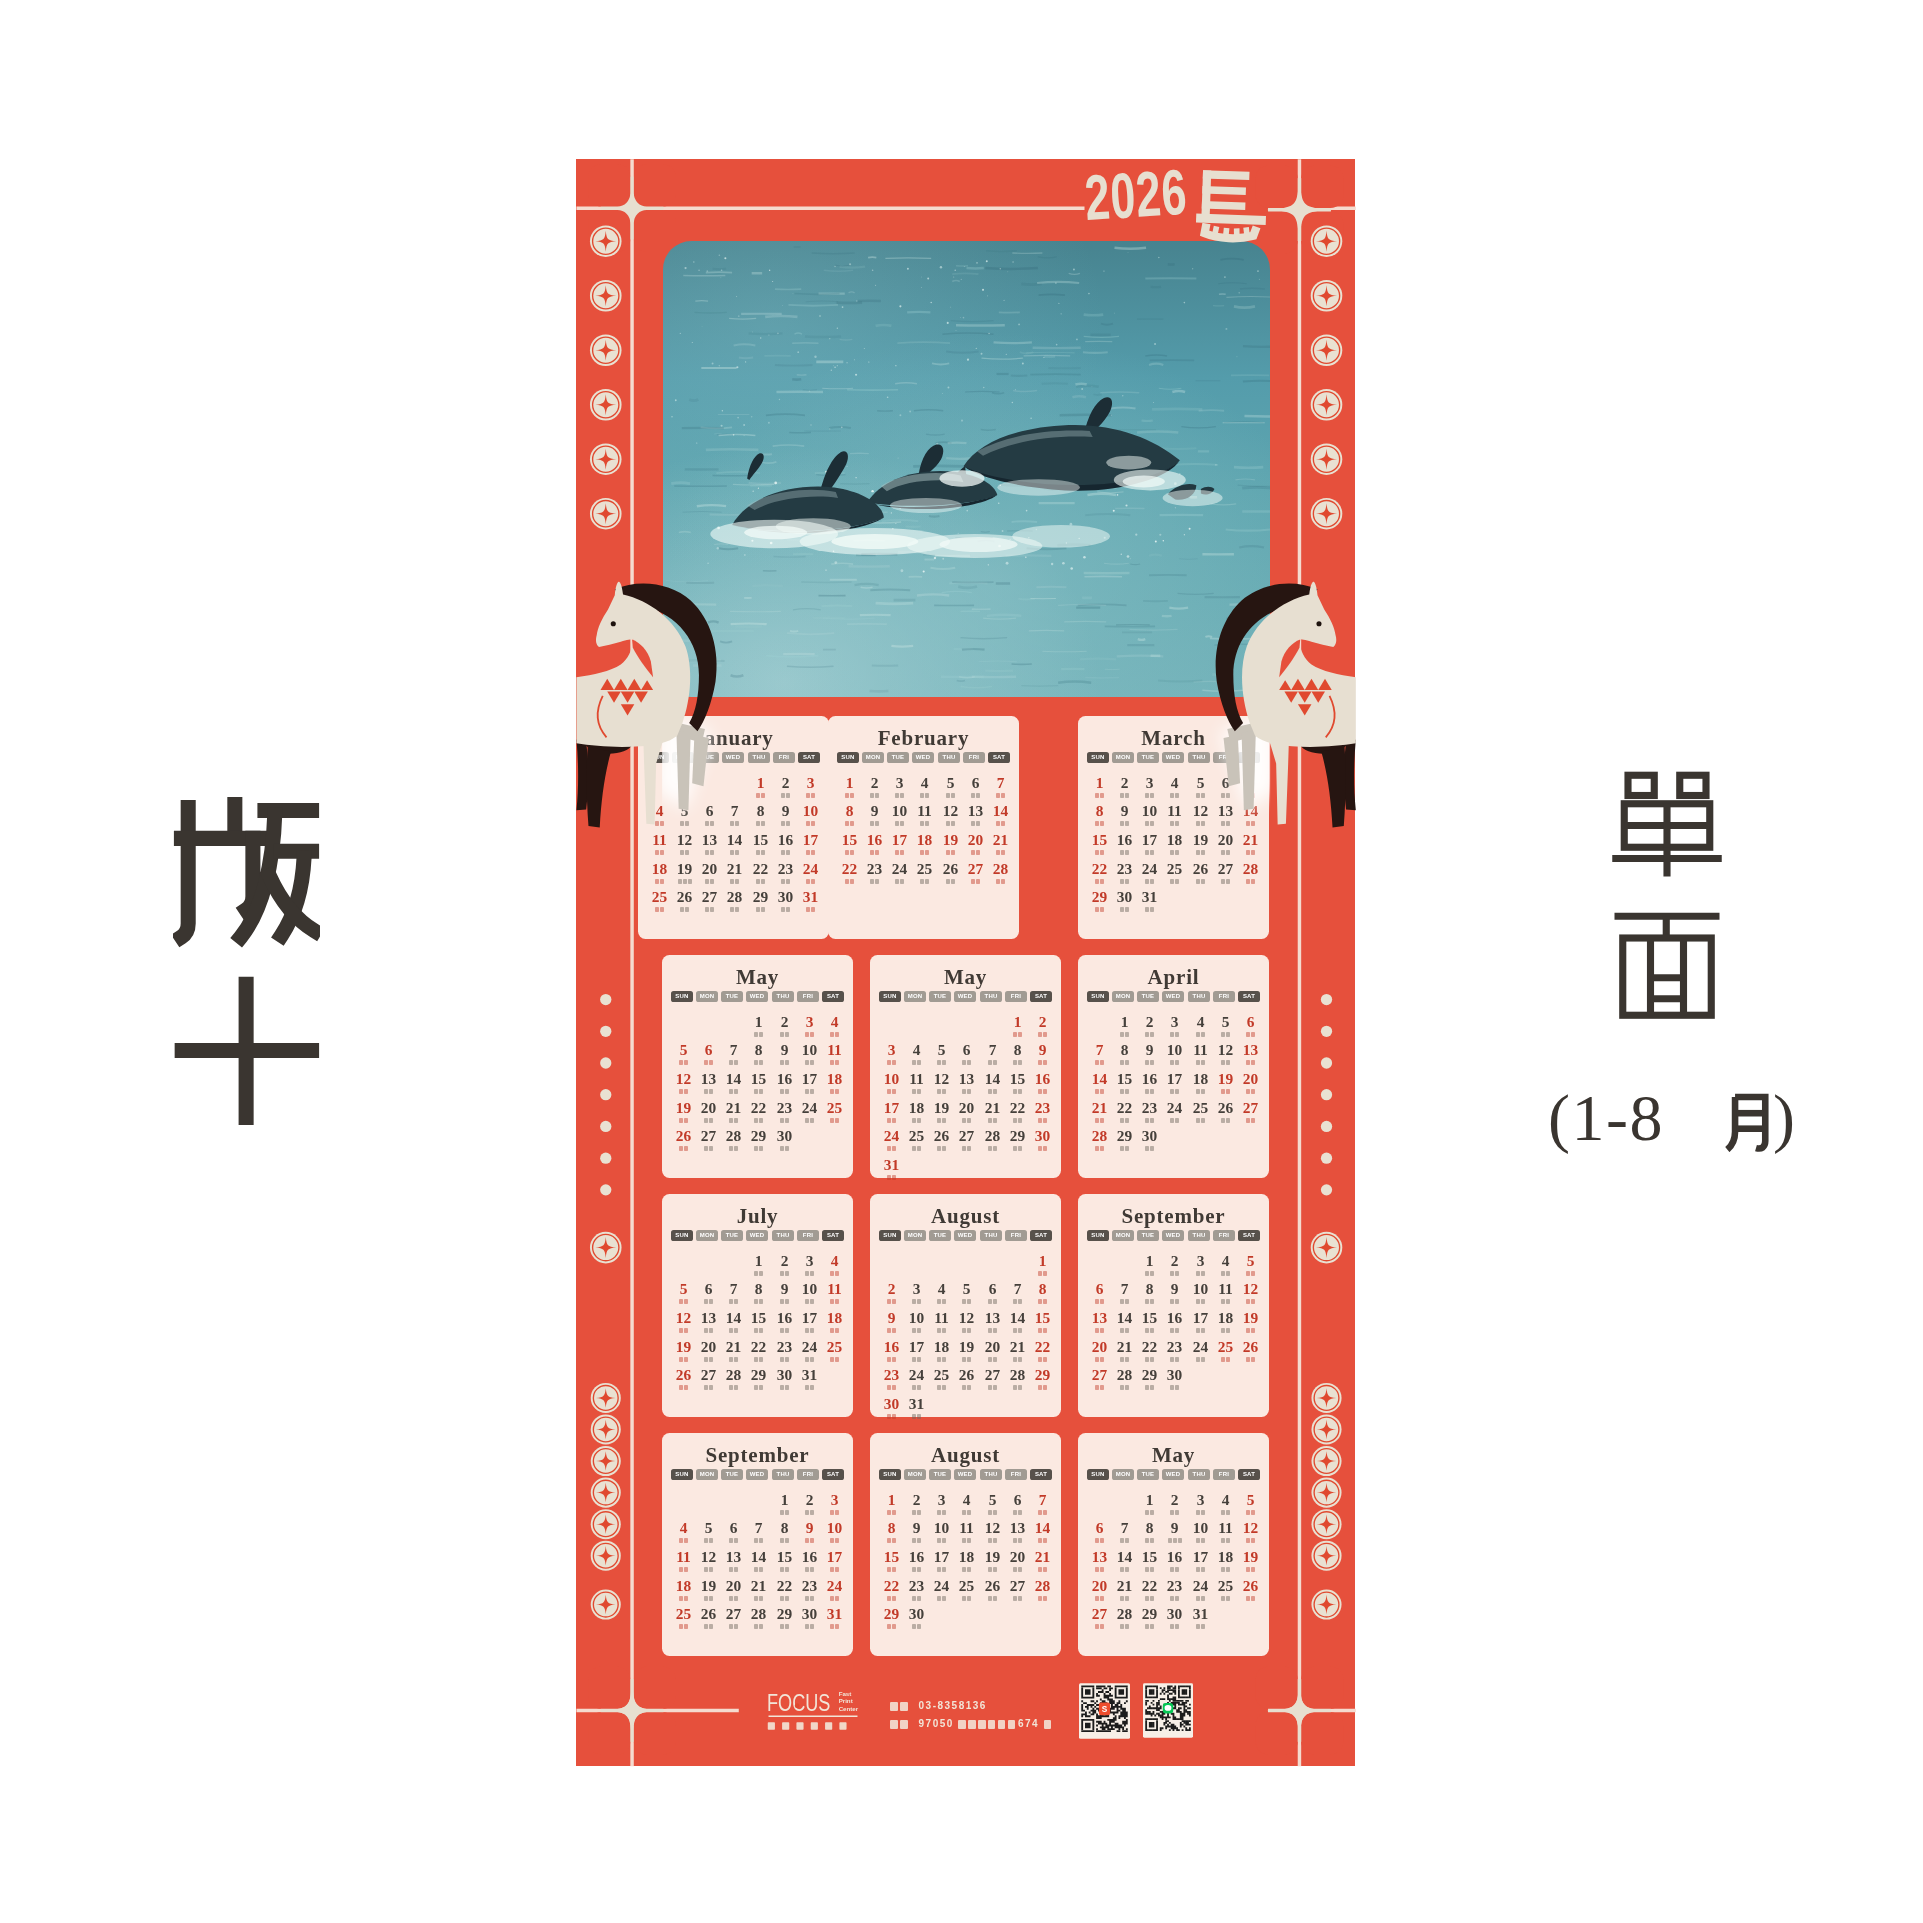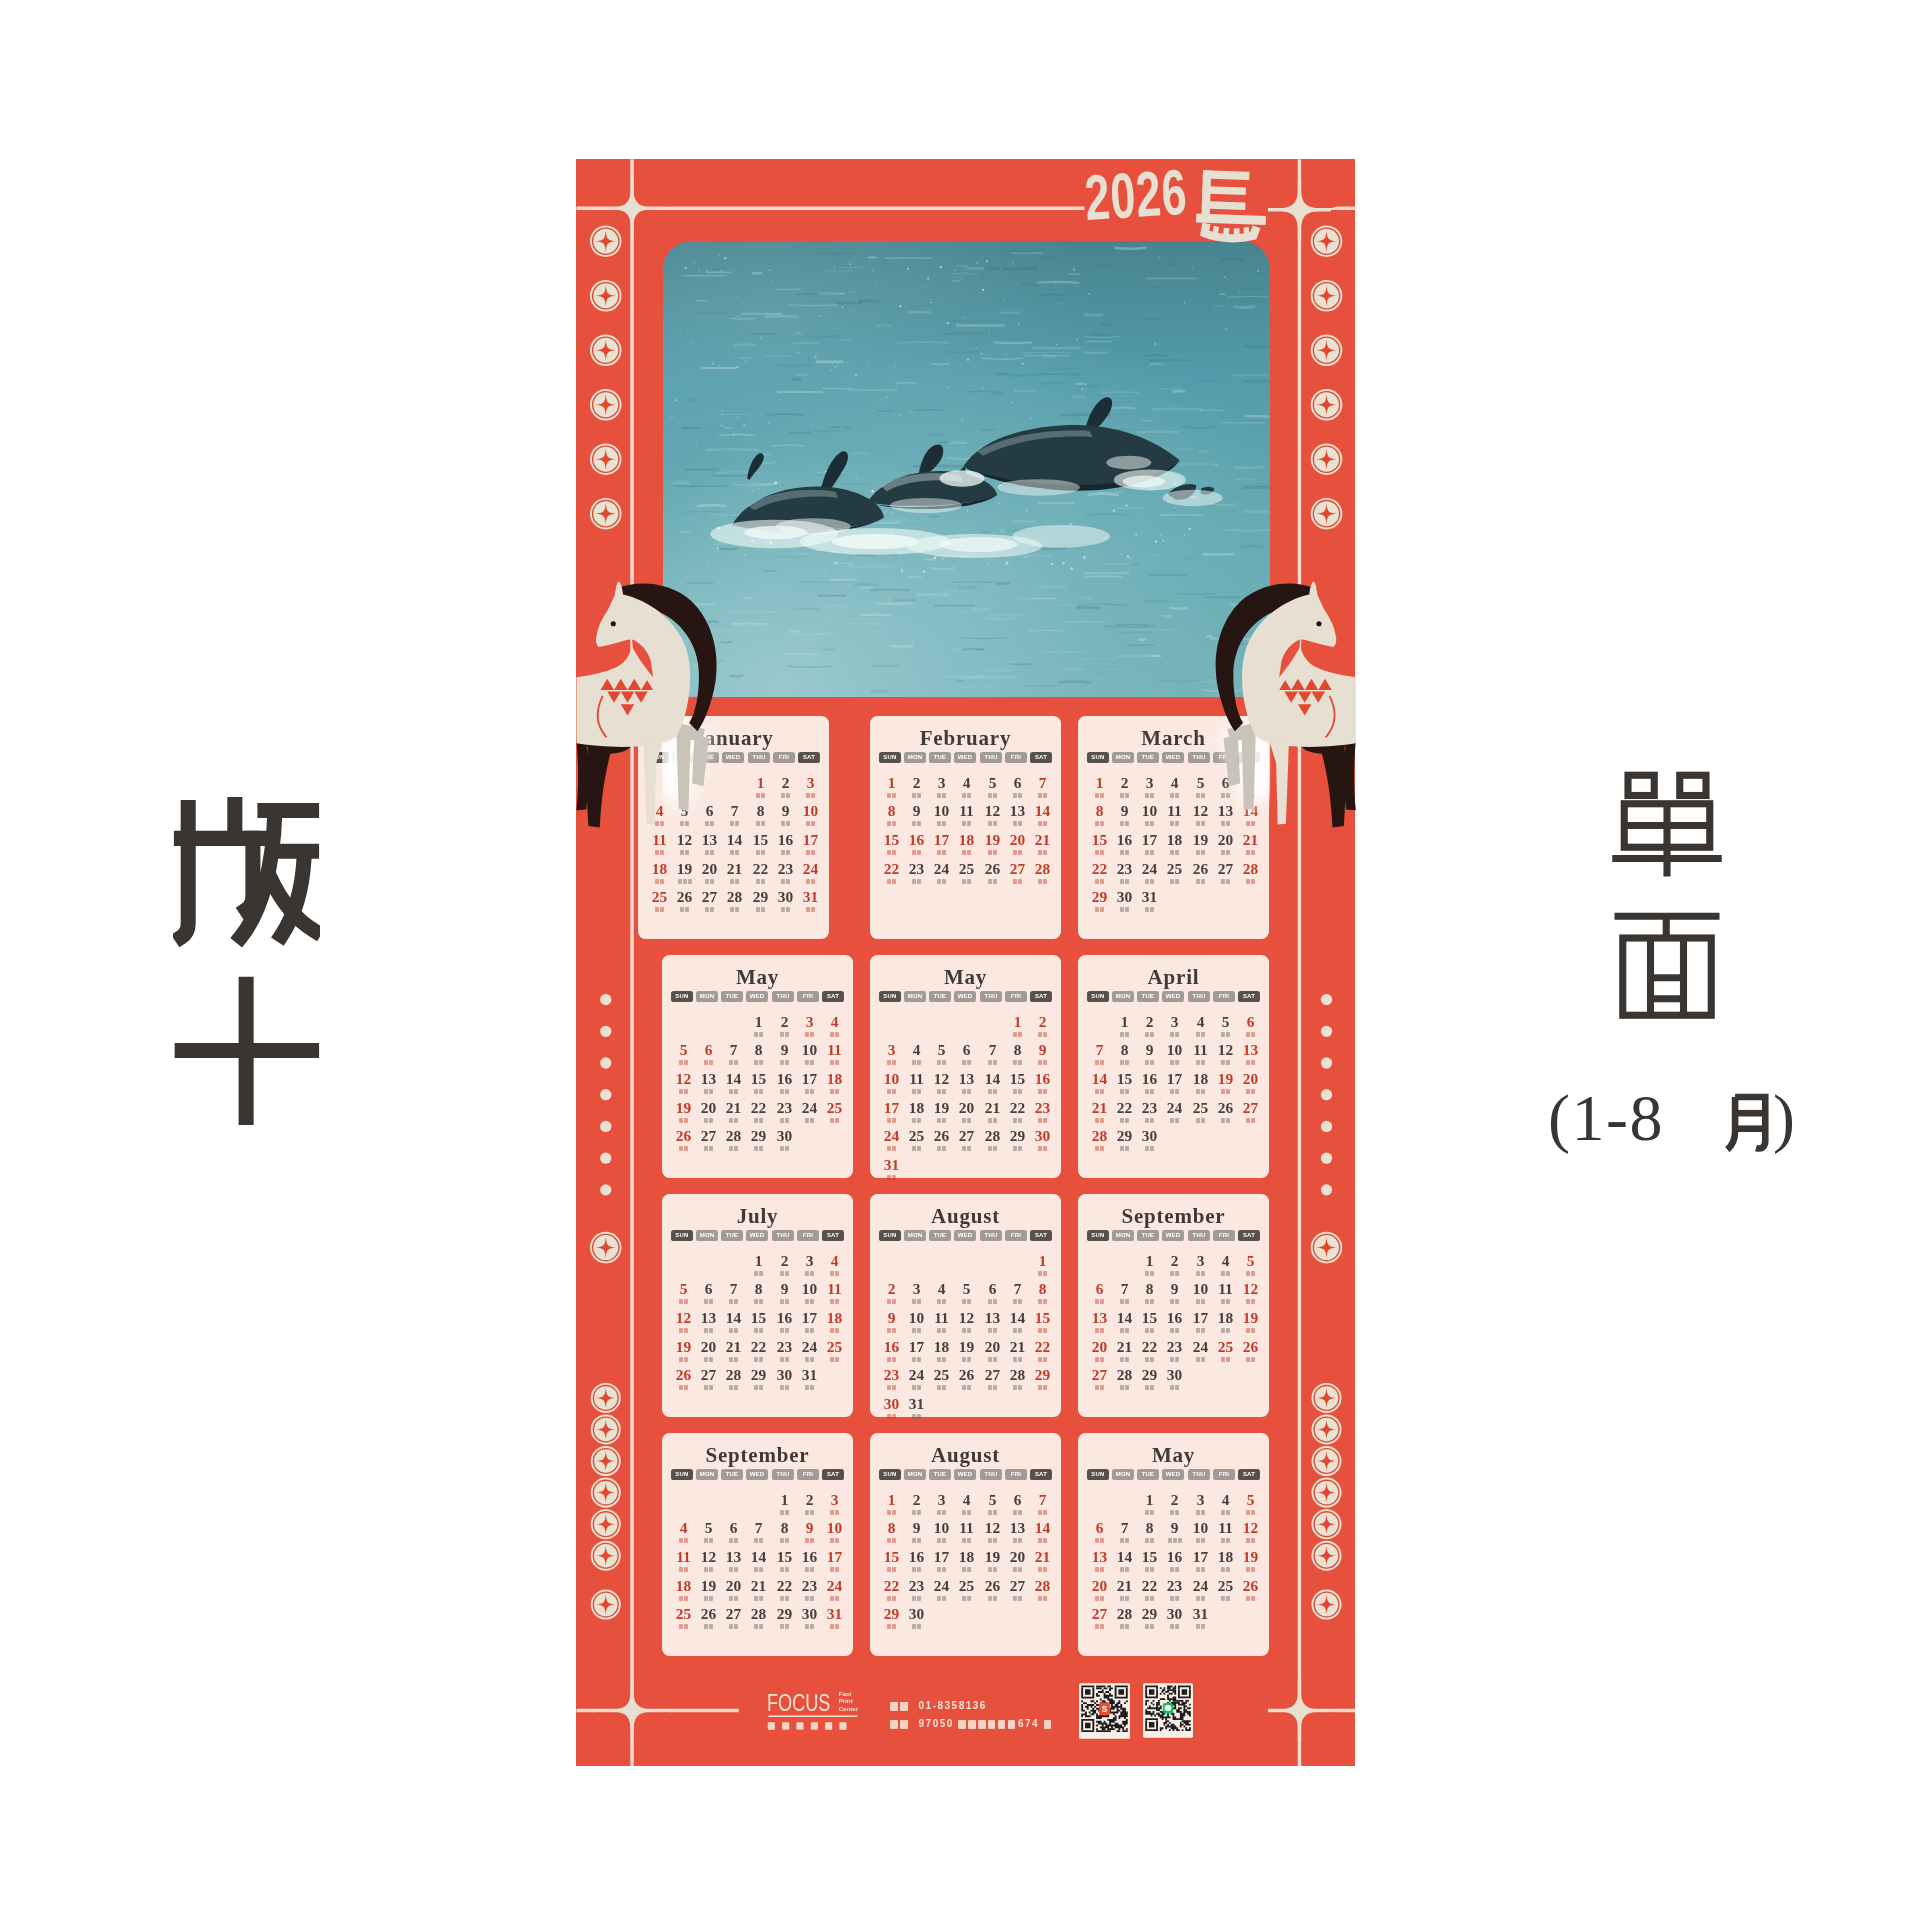--- a/index.html
+++ b/index.html
@@ -976,21 +976,21 @@
 <div class="d" style="left:135px;top:173px">
       <b>30</b>
       <i><u></u><u></u></i>
     </div>
 <div class="d rd" style="left:160px;top:173px">
       <b>31</b>
       <i><u></u><u></u></i>
     </div>
 </div>
 
-<div class="panel" style="left:870px;top:716px">
+<div class="panel" style="left:828px;top:716px">
 <div class="mtitle">February</div>
 <div class="chips">
 <span class="chip dk" style="left:9px">SUN</span>
 <span class="chip" style="left:34px">MON</span>
 <span class="chip" style="left:59px">TUE</span>
 <span class="chip" style="left:84px">WED</span>
 <span class="chip" style="left:110px">THU</span>
 <span class="chip" style="left:135px">FRI</span>
 <span class="chip dk" style="left:160px">SAT</span>
 </div>
@@ -2591,21 +2591,21 @@
       <text x="99" y="33">Center</text>
 </g>
 <rect x="5" y="48" width="9.5" height="10" rx="1" fill="#f2e5d8" opacity="0.9"></rect>
     <rect x="24" y="48" width="9.5" height="10" rx="1" fill="#f2e5d8" opacity="0.9"></rect>
     <rect x="43" y="48" width="9.5" height="10" rx="1" fill="#f2e5d8" opacity="0.9"></rect>
     <rect x="62" y="48" width="9.5" height="10" rx="1" fill="#f2e5d8" opacity="0.9"></rect>
     <rect x="81" y="48" width="9.5" height="10" rx="1" fill="#f2e5d8" opacity="0.9"></rect>
     <rect x="100" y="48" width="9.5" height="10" rx="1" fill="#f2e5d8" opacity="0.9"></rect>
 </svg>
 
-<div class="abs ftr" style="left:889px;top:1700px;"><u></u><u></u><s>01-8358136</s></div>
+<div class="abs ftr" style="left:889px;top:1700px;"><u></u><u></u><s>03-8358136</s></div>
 <div class="abs ftr" style="left:889px;top:1718px;"><u></u><u></u><s style="margin-right:0">97050</s><u></u><u></u><u></u><u></u><u></u><u></u><s style="margin-left:1.5px;margin-right:0">674</s><u></u></div>
 
 <svg class="abs" style="left:1079px;top:1683px" width="51" height="56" viewBox="0 0 68 74">
     <rect x="0" y="0" width="68" height="74" rx="2" fill="#f7efe7"></rect>
     <path d="M3.0 3.0h2.48v2.48h-2.48zM5.5 3.0h2.48v2.48h-2.48zM8.0 3.0h2.48v2.48h-2.48zM10.4 3.0h2.48v2.48h-2.48zM12.9 3.0h2.48v2.48h-2.48zM15.4 3.0h2.48v2.48h-2.48zM17.9 3.0h2.48v2.48h-2.48zM22.8 3.0h2.48v2.48h-2.48zM25.3 3.0h2.48v2.48h-2.48zM27.8 3.0h2.48v2.48h-2.48zM30.3 3.0h2.48v2.48h-2.48zM32.8 3.0h2.48v2.48h-2.48zM37.7 3.0h2.48v2.48h-2.48zM40.2 3.0h2.48v2.48h-2.48zM47.6 3.0h2.48v2.48h-2.48zM50.1 3.0h2.48v2.48h-2.48zM52.6 3.0h2.48v2.48h-2.48zM55.1 3.0h2.48v2.48h-2.48zM57.6 3.0h2.48v2.48h-2.48zM60.0 3.0h2.48v2.48h-2.48zM62.5 3.0h2.48v2.48h-2.48zM3.0 5.5h2.48v2.48h-2.48zM17.9 5.5h2.48v2.48h-2.48zM22.8 5.5h2.48v2.48h-2.48zM25.3 5.5h2.48v2.48h-2.48zM27.8 5.5h2.48v2.48h-2.48zM32.8 5.5h2.48v2.48h-2.48zM35.2 5.5h2.48v2.48h-2.48zM40.2 5.5h2.48v2.48h-2.48zM42.7 5.5h2.48v2.48h-2.48zM47.6 5.5h2.48v2.48h-2.48zM62.5 5.5h2.48v2.48h-2.48zM3.0 8.0h2.48v2.48h-2.48zM8.0 8.0h2.48v2.48h-2.48zM10.4 8.0h2.48v2.48h-2.48zM12.9 8.0h2.48v2.48h-2.48zM17.9 8.0h2.48v2.48h-2.48zM30.3 8.0h2.48v2.48h-2.48zM40.2 8.0h2.48v2.48h-2.48zM47.6 8.0h2.48v2.48h-2.48zM52.6 8.0h2.48v2.48h-2.48zM55.1 8.0h2.48v2.48h-2.48zM57.6 8.0h2.48v2.48h-2.48zM62.5 8.0h2.48v2.48h-2.48zM3.0 10.4h2.48v2.48h-2.48zM8.0 10.4h2.48v2.48h-2.48zM10.4 10.4h2.48v2.48h-2.48zM12.9 10.4h2.48v2.48h-2.48zM17.9 10.4h2.48v2.48h-2.48zM25.3 10.4h2.48v2.48h-2.48zM27.8 10.4h2.48v2.48h-2.48zM30.3 10.4h2.48v2.48h-2.48zM35.2 10.4h2.48v2.48h-2.48zM37.7 10.4h2.48v2.48h-2.48zM47.6 10.4h2.48v2.48h-2.48zM52.6 10.4h2.48v2.48h-2.48zM55.1 10.4h2.48v2.48h-2.48zM57.6 10.4h2.48v2.48h-2.48zM62.5 10.4h2.48v2.48h-2.48zM3.0 12.9h2.48v2.48h-2.48zM8.0 12.9h2.48v2.48h-2.48zM10.4 12.9h2.48v2.48h-2.48zM12.9 12.9h2.48v2.48h-2.48zM17.9 12.9h2.48v2.48h-2.48zM22.8 12.9h2.48v2.48h-2.48zM32.8 12.9h2.48v2.48h-2.48zM40.2 12.9h2.48v2.48h-2.48zM47.6 12.9h2.48v2.48h-2.48zM52.6 12.9h2.48v2.48h-2.48zM55.1 12.9h2.48v2.48h-2.48zM57.6 12.9h2.48v2.48h-2.48zM62.5 12.9h2.48v2.48h-2.48zM3.0 15.4h2.48v2.48h-2.48zM17.9 15.4h2.48v2.48h-2.48zM22.8 15.4h2.48v2.48h-2.48zM25.3 15.4h2.48v2.48h-2.48zM32.8 15.4h2.48v2.48h-2.48zM35.2 15.4h2.48v2.48h-2.48zM37.7 15.4h2.48v2.48h-2.48zM40.2 15.4h2.48v2.48h-2.48zM42.7 15.4h2.48v2.48h-2.48zM47.6 15.4h2.48v2.48h-2.48zM62.5 15.4h2.48v2.48h-2.48zM3.0 17.9h2.48v2.48h-2.48zM5.5 17.9h2.48v2.48h-2.48zM8.0 17.9h2.48v2.48h-2.48zM10.4 17.9h2.48v2.48h-2.48zM12.9 17.9h2.48v2.48h-2.48zM15.4 17.9h2.48v2.48h-2.48zM17.9 17.9h2.48v2.48h-2.48zM32.8 17.9h2.48v2.48h-2.48zM35.2 17.9h2.48v2.48h-2.48zM37.7 17.9h2.48v2.48h-2.48zM47.6 17.9h2.48v2.48h-2.48zM50.1 17.9h2.48v2.48h-2.48zM52.6 17.9h2.48v2.48h-2.48zM55.1 17.9h2.48v2.48h-2.48zM57.6 17.9h2.48v2.48h-2.48zM60.0 17.9h2.48v2.48h-2.48zM62.5 17.9h2.48v2.48h-2.48zM27.8 20.4h2.48v2.48h-2.48zM37.7 20.4h2.48v2.48h-2.48zM40.2 20.4h2.48v2.48h-2.48zM42.7 20.4h2.48v2.48h-2.48zM3.0 22.8h2.48v2.48h-2.48zM15.4 22.8h2.48v2.48h-2.48zM17.9 22.8h2.48v2.48h-2.48zM22.8 22.8h2.48v2.48h-2.48zM30.3 22.8h2.48v2.48h-2.48zM32.8 22.8h2.48v2.48h-2.48zM40.2 22.8h2.48v2.48h-2.48zM42.7 22.8h2.48v2.48h-2.48zM45.2 22.8h2.48v2.48h-2.48zM52.6 22.8h2.48v2.48h-2.48zM62.5 22.8h2.48v2.48h-2.48zM5.5 25.3h2.48v2.48h-2.48zM8.0 25.3h2.48v2.48h-2.48zM20.4 25.3h2.48v2.48h-2.48zM27.8 25.3h2.48v2.48h-2.48zM30.3 25.3h2.48v2.48h-2.48zM32.8 25.3h2.48v2.48h-2.48zM35.2 25.3h2.48v2.48h-2.48zM40.2 25.3h2.48v2.48h-2.48zM42.7 25.3h2.48v2.48h-2.48zM45.2 25.3h2.48v2.48h-2.48zM50.1 25.3h2.48v2.48h-2.48zM52.6 25.3h2.48v2.48h-2.48zM60.0 25.3h2.48v2.48h-2.48zM3.0 27.8h2.48v2.48h-2.48zM10.4 27.8h2.48v2.48h-2.48zM12.9 27.8h2.48v2.48h-2.48zM15.4 27.8h2.48v2.48h-2.48zM17.9 27.8h2.48v2.48h-2.48zM22.8 27.8h2.48v2.48h-2.48zM25.3 27.8h2.48v2.48h-2.48zM32.8 27.8h2.48v2.48h-2.48zM35.2 27.8h2.48v2.48h-2.48zM42.7 27.8h2.48v2.48h-2.48zM47.6 27.8h2.48v2.48h-2.48zM50.1 27.8h2.48v2.48h-2.48zM55.1 27.8h2.48v2.48h-2.48zM3.0 30.3h2.48v2.48h-2.48zM8.0 30.3h2.48v2.48h-2.48zM10.4 30.3h2.48v2.48h-2.48zM15.4 30.3h2.48v2.48h-2.48zM20.4 30.3h2.48v2.48h-2.48zM32.8 30.3h2.48v2.48h-2.48zM42.7 30.3h2.48v2.48h-2.48zM45.2 30.3h2.48v2.48h-2.48zM47.6 30.3h2.48v2.48h-2.48zM50.1 30.3h2.48v2.48h-2.48zM52.6 30.3h2.48v2.48h-2.48zM55.1 30.3h2.48v2.48h-2.48zM3.0 32.8h2.48v2.48h-2.48zM10.4 32.8h2.48v2.48h-2.48zM17.9 32.8h2.48v2.48h-2.48zM22.8 32.8h2.48v2.48h-2.48zM25.3 32.8h2.48v2.48h-2.48zM32.8 32.8h2.48v2.48h-2.48zM35.2 32.8h2.48v2.48h-2.48zM37.7 32.8h2.48v2.48h-2.48zM40.2 32.8h2.48v2.48h-2.48zM42.7 32.8h2.48v2.48h-2.48zM45.2 32.8h2.48v2.48h-2.48zM50.1 32.8h2.48v2.48h-2.48zM55.1 32.8h2.48v2.48h-2.48zM57.6 32.8h2.48v2.48h-2.48zM60.0 32.8h2.48v2.48h-2.48zM3.0 35.2h2.48v2.48h-2.48zM5.5 35.2h2.48v2.48h-2.48zM15.4 35.2h2.48v2.48h-2.48zM17.9 35.2h2.48v2.48h-2.48zM20.4 35.2h2.48v2.48h-2.48zM25.3 35.2h2.48v2.48h-2.48zM27.8 35.2h2.48v2.48h-2.48zM30.3 35.2h2.48v2.48h-2.48zM37.7 35.2h2.48v2.48h-2.48zM40.2 35.2h2.48v2.48h-2.48zM50.1 35.2h2.48v2.48h-2.48zM52.6 35.2h2.48v2.48h-2.48zM57.6 35.2h2.48v2.48h-2.48zM60.0 35.2h2.48v2.48h-2.48zM8.0 37.7h2.48v2.48h-2.48zM12.9 37.7h2.48v2.48h-2.48zM17.9 37.7h2.48v2.48h-2.48zM20.4 37.7h2.48v2.48h-2.48zM27.8 37.7h2.48v2.48h-2.48zM30.3 37.7h2.48v2.48h-2.48zM35.2 37.7h2.48v2.48h-2.48zM37.7 37.7h2.48v2.48h-2.48zM40.2 37.7h2.48v2.48h-2.48zM42.7 37.7h2.48v2.48h-2.48zM45.2 37.7h2.48v2.48h-2.48zM47.6 37.7h2.48v2.48h-2.48zM50.1 37.7h2.48v2.48h-2.48zM55.1 37.7h2.48v2.48h-2.48zM57.6 37.7h2.48v2.48h-2.48zM60.0 37.7h2.48v2.48h-2.48zM62.5 37.7h2.48v2.48h-2.48zM3.0 40.2h2.48v2.48h-2.48zM5.5 40.2h2.48v2.48h-2.48zM8.0 40.2h2.48v2.48h-2.48zM15.4 40.2h2.48v2.48h-2.48zM17.9 40.2h2.48v2.48h-2.48zM22.8 40.2h2.48v2.48h-2.48zM27.8 40.2h2.48v2.48h-2.48zM30.3 40.2h2.48v2.48h-2.48zM35.2 40.2h2.48v2.48h-2.48zM37.7 40.2h2.48v2.48h-2.48zM45.2 40.2h2.48v2.48h-2.48zM55.1 40.2h2.48v2.48h-2.48zM57.6 40.2h2.48v2.48h-2.48zM60.0 40.2h2.48v2.48h-2.48zM62.5 40.2h2.48v2.48h-2.48zM3.0 42.7h2.48v2.48h-2.48zM8.0 42.7h2.48v2.48h-2.48zM10.4 42.7h2.48v2.48h-2.48zM12.9 42.7h2.48v2.48h-2.48zM22.8 42.7h2.48v2.48h-2.48zM25.3 42.7h2.48v2.48h-2.48zM27.8 42.7h2.48v2.48h-2.48zM30.3 42.7h2.48v2.48h-2.48zM32.8 42.7h2.48v2.48h-2.48zM35.2 42.7h2.48v2.48h-2.48zM37.7 42.7h2.48v2.48h-2.48zM47.6 42.7h2.48v2.48h-2.48zM52.6 42.7h2.48v2.48h-2.48zM55.1 42.7h2.48v2.48h-2.48zM57.6 42.7h2.48v2.48h-2.48zM60.0 42.7h2.48v2.48h-2.48zM62.5 42.7h2.48v2.48h-2.48zM22.8 45.2h2.48v2.48h-2.48zM25.3 45.2h2.48v2.48h-2.48zM27.8 45.2h2.48v2.48h-2.48zM45.2 45.2h2.48v2.48h-2.48zM47.6 45.2h2.48v2.48h-2.48zM52.6 45.2h2.48v2.48h-2.48zM60.0 45.2h2.48v2.48h-2.48zM3.0 47.6h2.48v2.48h-2.48zM5.5 47.6h2.48v2.48h-2.48zM8.0 47.6h2.48v2.48h-2.48zM10.4 47.6h2.48v2.48h-2.48zM12.9 47.6h2.48v2.48h-2.48zM15.4 47.6h2.48v2.48h-2.48zM17.9 47.6h2.48v2.48h-2.48zM37.7 47.6h2.48v2.48h-2.48zM40.2 47.6h2.48v2.48h-2.48zM42.7 47.6h2.48v2.48h-2.48zM45.2 47.6h2.48v2.48h-2.48zM47.6 47.6h2.48v2.48h-2.48zM62.5 47.6h2.48v2.48h-2.48zM3.0 50.1h2.48v2.48h-2.48zM17.9 50.1h2.48v2.48h-2.48zM22.8 50.1h2.48v2.48h-2.48zM25.3 50.1h2.48v2.48h-2.48zM27.8 50.1h2.48v2.48h-2.48zM32.8 50.1h2.48v2.48h-2.48zM40.2 50.1h2.48v2.48h-2.48zM42.7 50.1h2.48v2.48h-2.48zM45.2 50.1h2.48v2.48h-2.48zM57.6 50.1h2.48v2.48h-2.48zM60.0 50.1h2.48v2.48h-2.48zM62.5 50.1h2.48v2.48h-2.48zM3.0 52.6h2.48v2.48h-2.48zM8.0 52.6h2.48v2.48h-2.48zM10.4 52.6h2.48v2.48h-2.48zM12.9 52.6h2.48v2.48h-2.48zM17.9 52.6h2.48v2.48h-2.48zM25.3 52.6h2.48v2.48h-2.48zM27.8 52.6h2.48v2.48h-2.48zM30.3 52.6h2.48v2.48h-2.48zM32.8 52.6h2.48v2.48h-2.48zM35.2 52.6h2.48v2.48h-2.48zM40.2 52.6h2.48v2.48h-2.48zM47.6 52.6h2.48v2.48h-2.48zM50.1 52.6h2.48v2.48h-2.48zM57.6 52.6h2.48v2.48h-2.48zM60.0 52.6h2.48v2.48h-2.48zM62.5 52.6h2.48v2.48h-2.48zM3.0 55.1h2.48v2.48h-2.48zM8.0 55.1h2.48v2.48h-2.48zM10.4 55.1h2.48v2.48h-2.48zM12.9 55.1h2.48v2.48h-2.48zM17.9 55.1h2.48v2.48h-2.48zM22.8 55.1h2.48v2.48h-2.48zM30.3 55.1h2.48v2.48h-2.48zM35.2 55.1h2.48v2.48h-2.48zM37.7 55.1h2.48v2.48h-2.48zM40.2 55.1h2.48v2.48h-2.48zM42.7 55.1h2.48v2.48h-2.48zM45.2 55.1h2.48v2.48h-2.48zM47.6 55.1h2.48v2.48h-2.48zM50.1 55.1h2.48v2.48h-2.48zM52.6 55.1h2.48v2.48h-2.48zM55.1 55.1h2.48v2.48h-2.48zM60.0 55.1h2.48v2.48h-2.48zM3.0 57.6h2.48v2.48h-2.48zM8.0 57.6h2.48v2.48h-2.48zM10.4 57.6h2.48v2.48h-2.48zM12.9 57.6h2.48v2.48h-2.48zM17.9 57.6h2.48v2.48h-2.48zM27.8 57.6h2.48v2.48h-2.48zM30.3 57.6h2.48v2.48h-2.48zM32.8 57.6h2.48v2.48h-2.48zM35.2 57.6h2.48v2.48h-2.48zM37.7 57.6h2.48v2.48h-2.48zM42.7 57.6h2.48v2.48h-2.48zM47.6 57.6h2.48v2.48h-2.48zM50.1 57.6h2.48v2.48h-2.48zM52.6 57.6h2.48v2.48h-2.48zM55.1 57.6h2.48v2.48h-2.48zM57.6 57.6h2.48v2.48h-2.48zM3.0 60.0h2.48v2.48h-2.48zM17.9 60.0h2.48v2.48h-2.48zM22.8 60.0h2.48v2.48h-2.48zM30.3 60.0h2.48v2.48h-2.48zM32.8 60.0h2.48v2.48h-2.48zM37.7 60.0h2.48v2.48h-2.48zM40.2 60.0h2.48v2.48h-2.48zM42.7 60.0h2.48v2.48h-2.48zM45.2 60.0h2.48v2.48h-2.48zM52.6 60.0h2.48v2.48h-2.48zM57.6 60.0h2.48v2.48h-2.48zM62.5 60.0h2.48v2.48h-2.48zM3.0 62.5h2.48v2.48h-2.48zM5.5 62.5h2.48v2.48h-2.48zM8.0 62.5h2.48v2.48h-2.48zM10.4 62.5h2.48v2.48h-2.48zM12.9 62.5h2.48v2.48h-2.48zM15.4 62.5h2.48v2.48h-2.48zM17.9 62.5h2.48v2.48h-2.48zM22.8 62.5h2.48v2.48h-2.48zM25.3 62.5h2.48v2.48h-2.48zM27.8 62.5h2.48v2.48h-2.48zM30.3 62.5h2.48v2.48h-2.48zM32.8 62.5h2.48v2.48h-2.48zM35.2 62.5h2.48v2.48h-2.48zM37.7 62.5h2.48v2.48h-2.48zM40.2 62.5h2.48v2.48h-2.48zM50.1 62.5h2.48v2.48h-2.48zM52.6 62.5h2.48v2.48h-2.48zM57.6 62.5h2.48v2.48h-2.48zM60.0 62.5h2.48v2.48h-2.48zM62.5 62.5h2.48v2.48h-2.48z" fill="#1c1c1c"></path>
     <rect x="26.5" y="25.5" width="15" height="17" rx="3" fill="#ee4d2d"></rect>
     <text x="34.0" y="38.5" font-family="Liberation Sans, sans-serif" font-size="11" font-weight="bold" fill="#fff" text-anchor="middle">S</text>
   </svg>
 
 <svg class="abs" style="left:1143px;top:1683px" width="50" height="55" viewBox="0 0 67 73">

